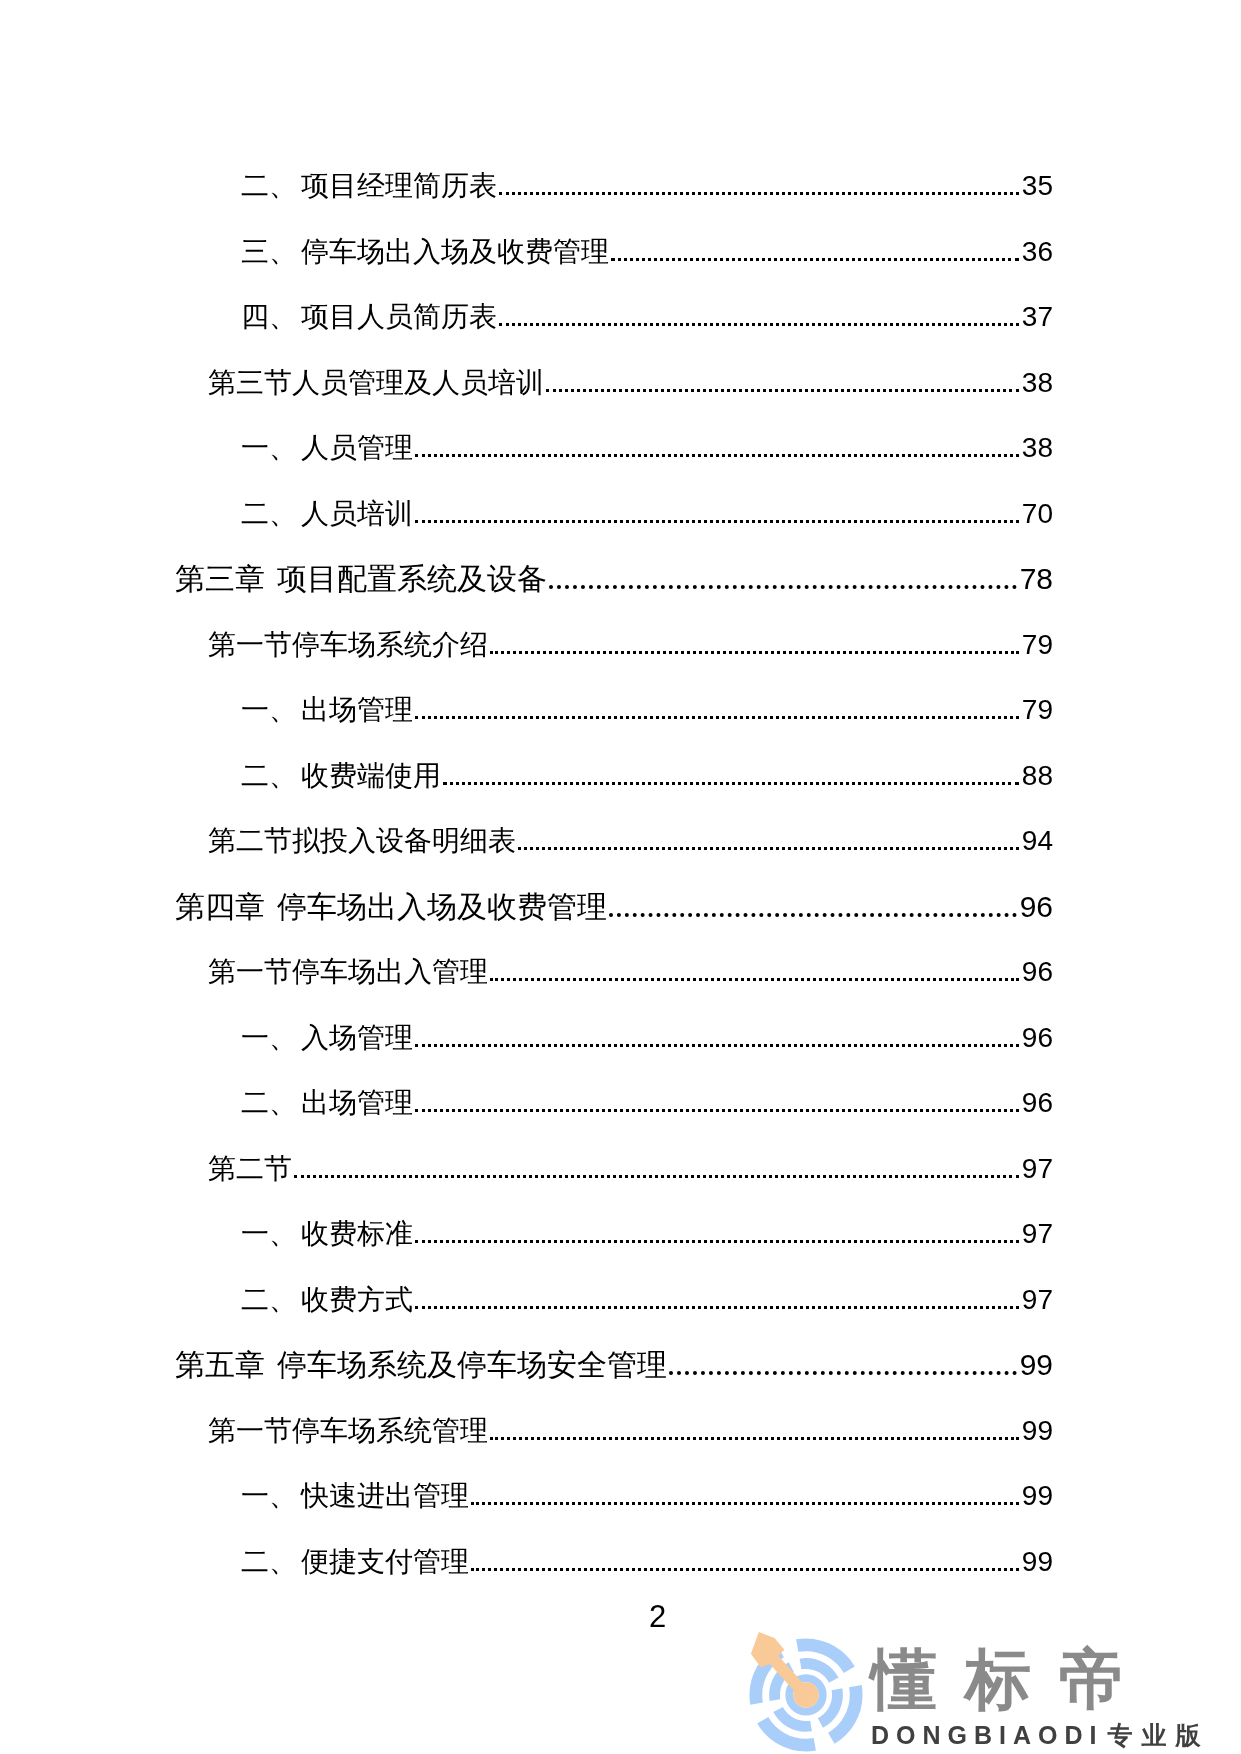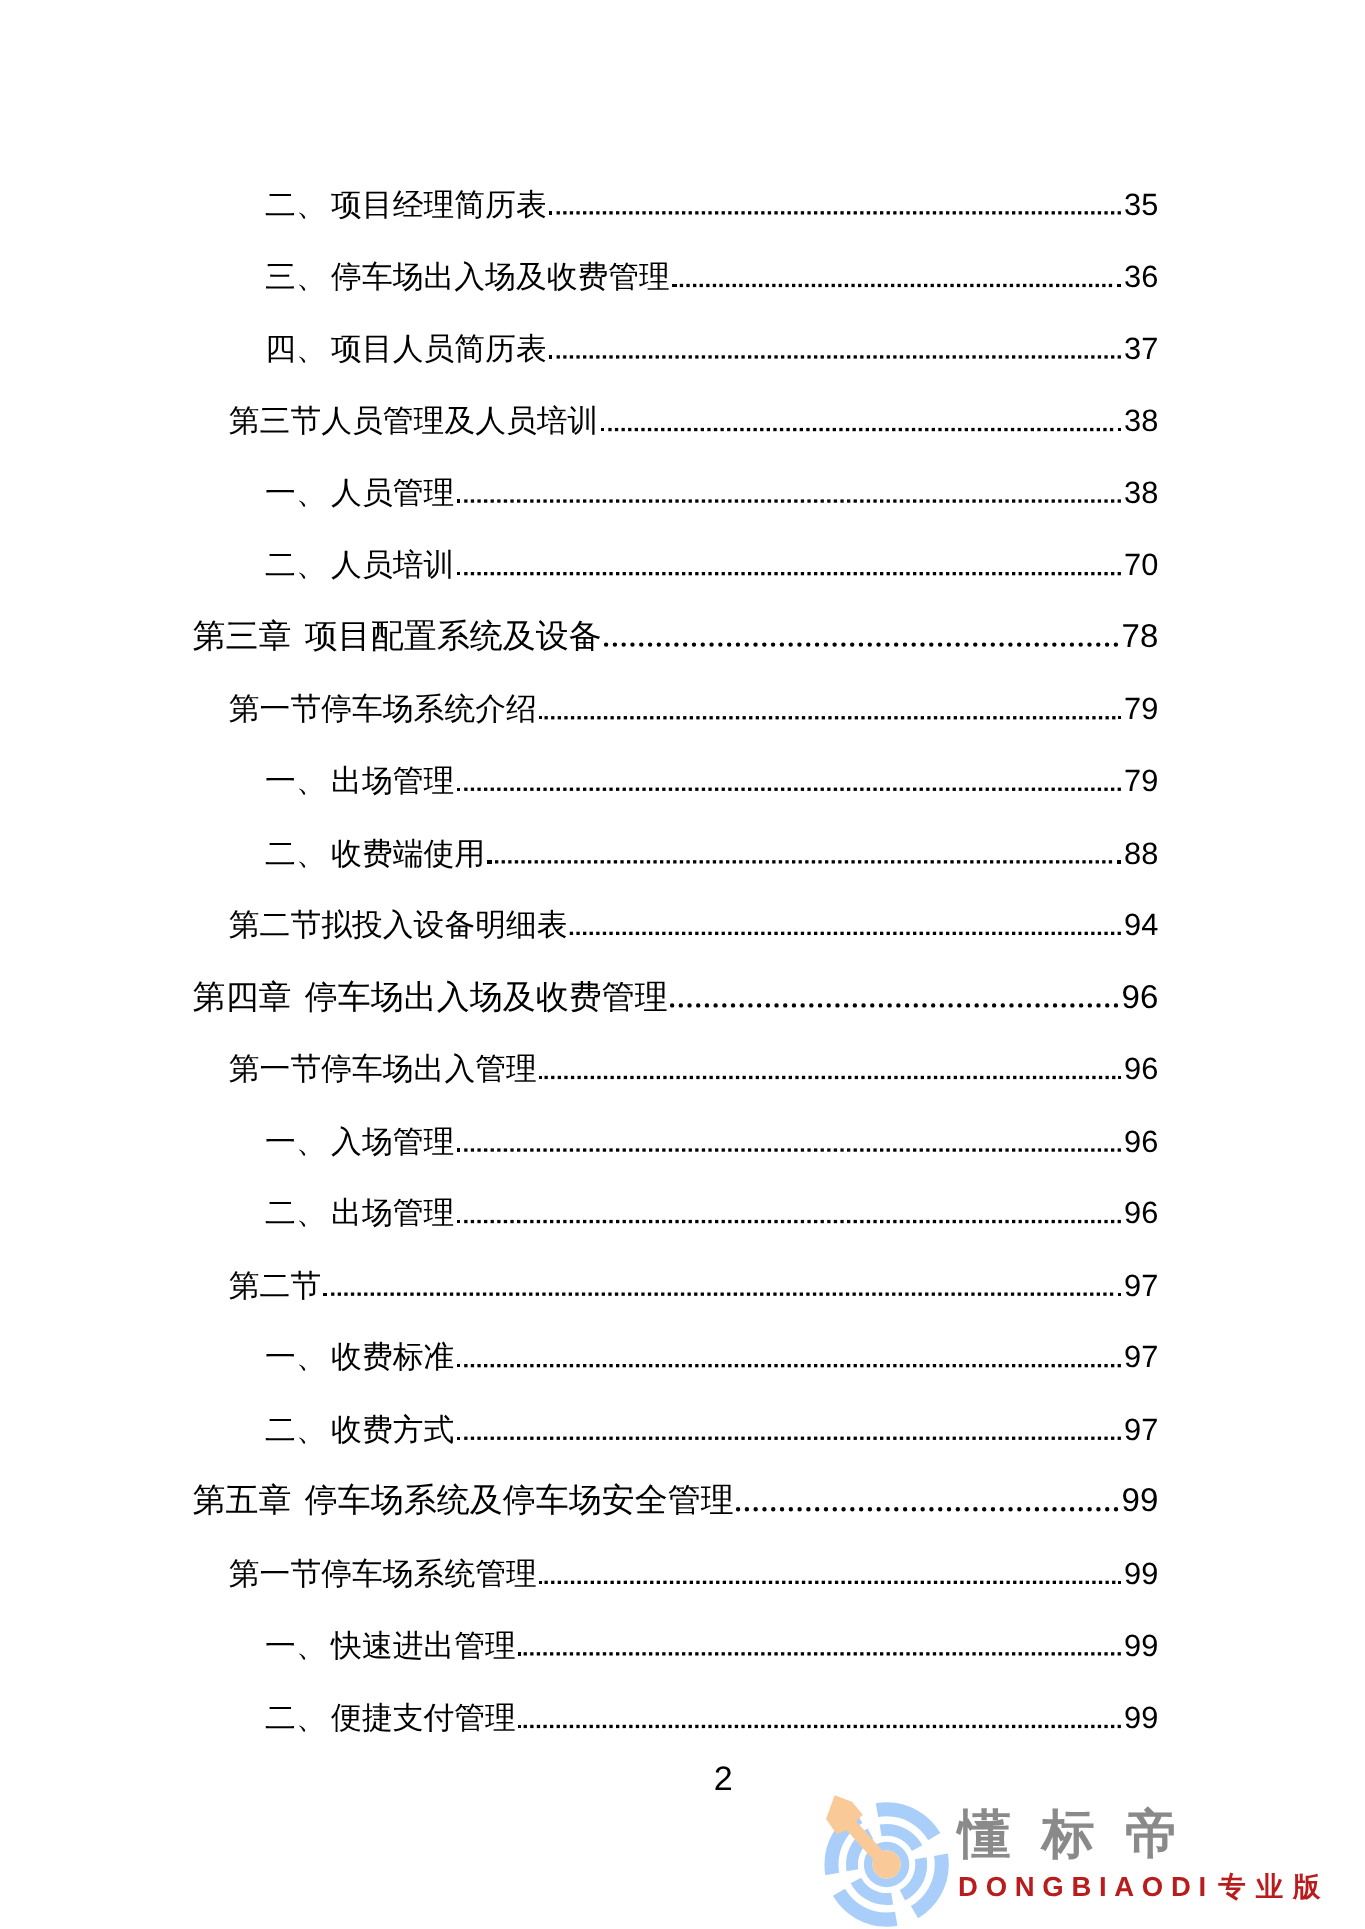--- a/index.html
+++ b/index.html
@@ -42,26 +42,26 @@
   .footer .pg { position:relative; left:37px; }
 
   
   .brand {
     position:absolute; left:747px; top:1630px;
     display:flex; align-items:flex-start;
   }
   .brand svg { flex:0 0 auto; display:block; }
   .brand-text { margin-left:6px; margin-top:13px; }
   .brand-cn {
-    font-size:48px; font-weight:700; color:#8a8a8a;
+    font-size:66px; font-weight:700; color:#8a8a8a;
     letter-spacing:28px; line-height:1.1; white-space:nowrap;
   }
   .brand-en {
     margin-top:3px; font-size:25px; font-weight:700;
-    color:#b91c1c; letter-spacing:7px; white-space:nowrap;
+    color:#404040; letter-spacing:7px; white-space:nowrap;
   }
   .brand-en .suffix { letter-spacing:9px; margin-left:4px; }
 </style>
 </head>
 <body>
 
 <div class="page">
 
   <div class="toc" id="toc">
       <div class="row item">

